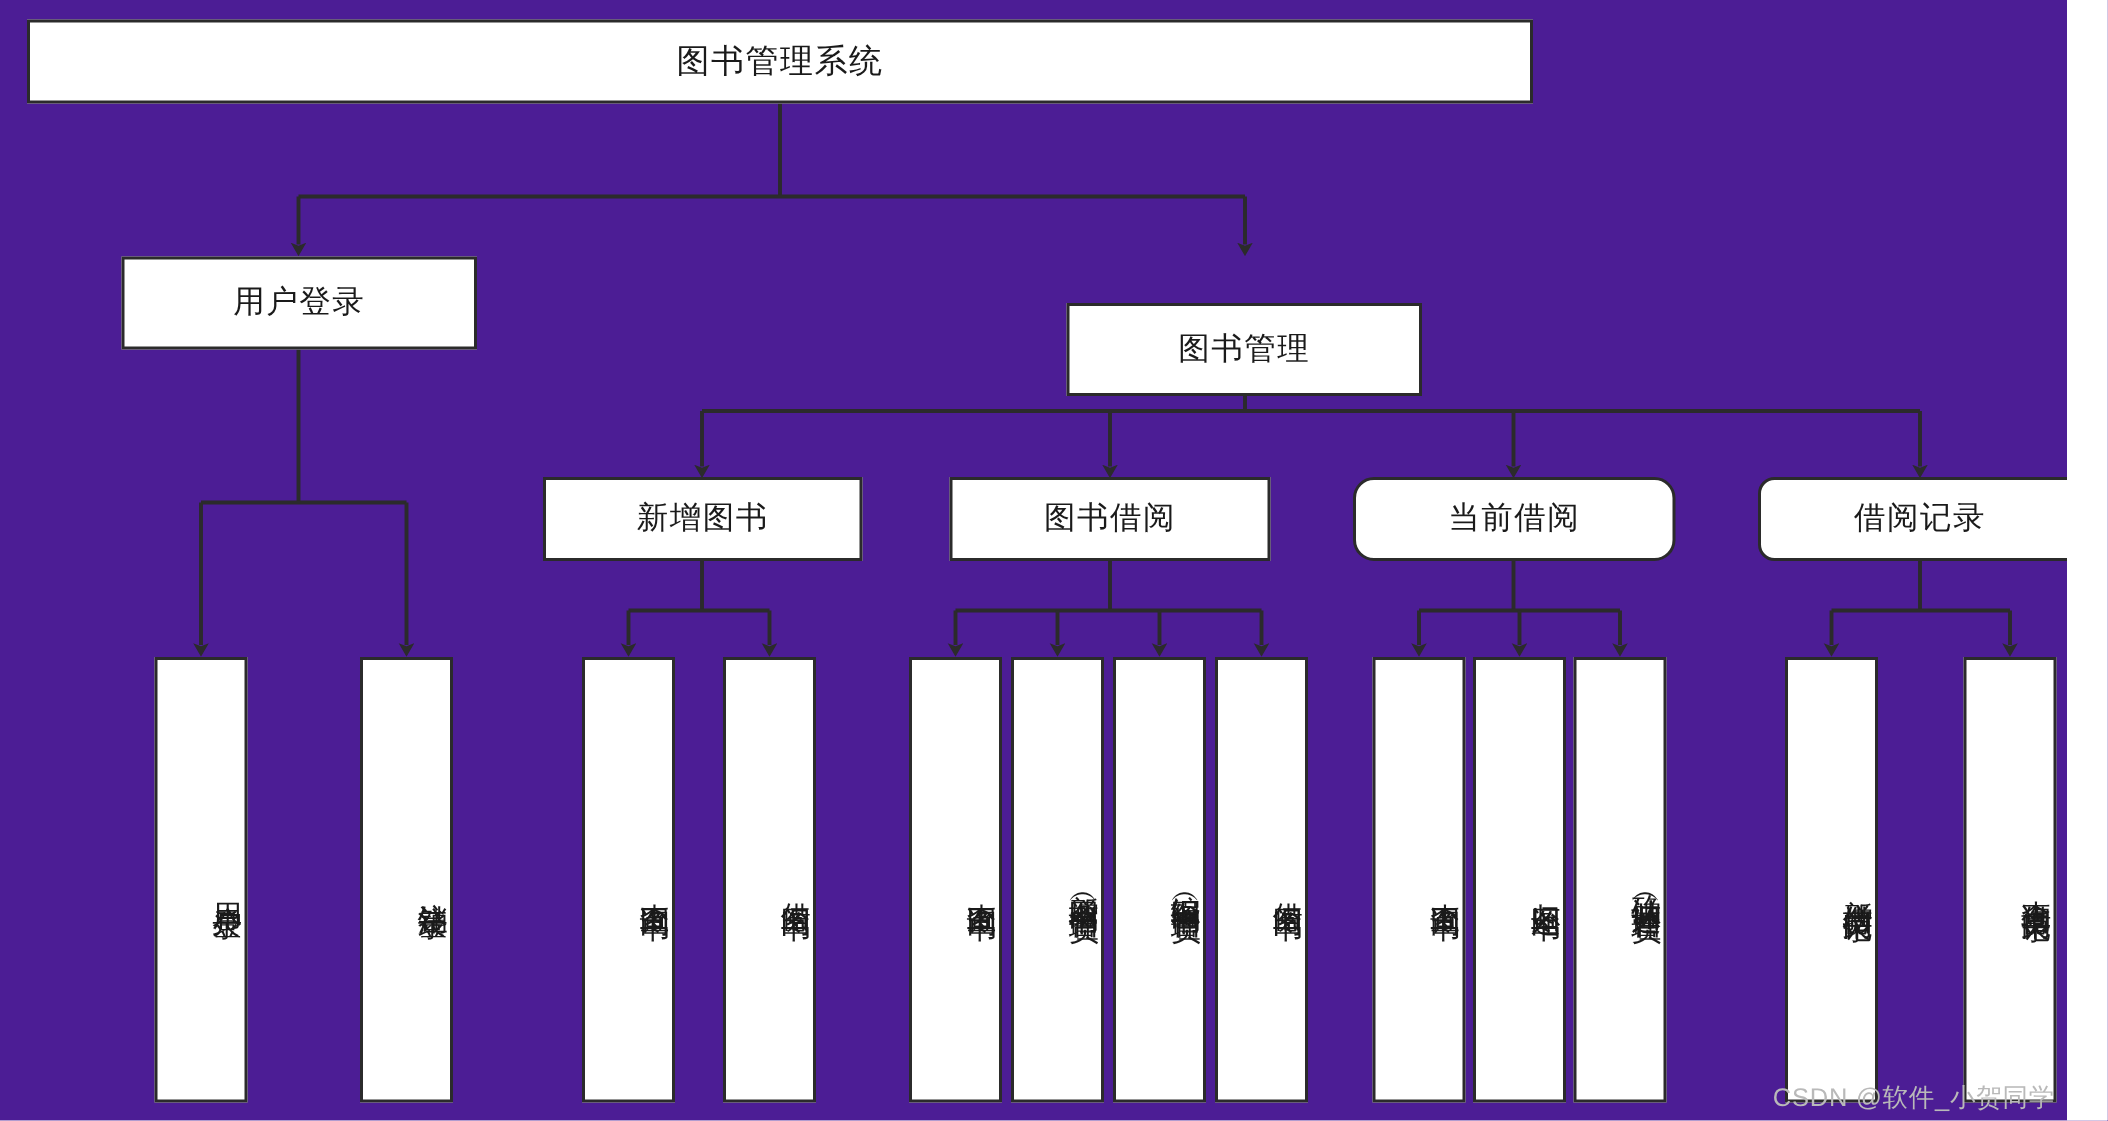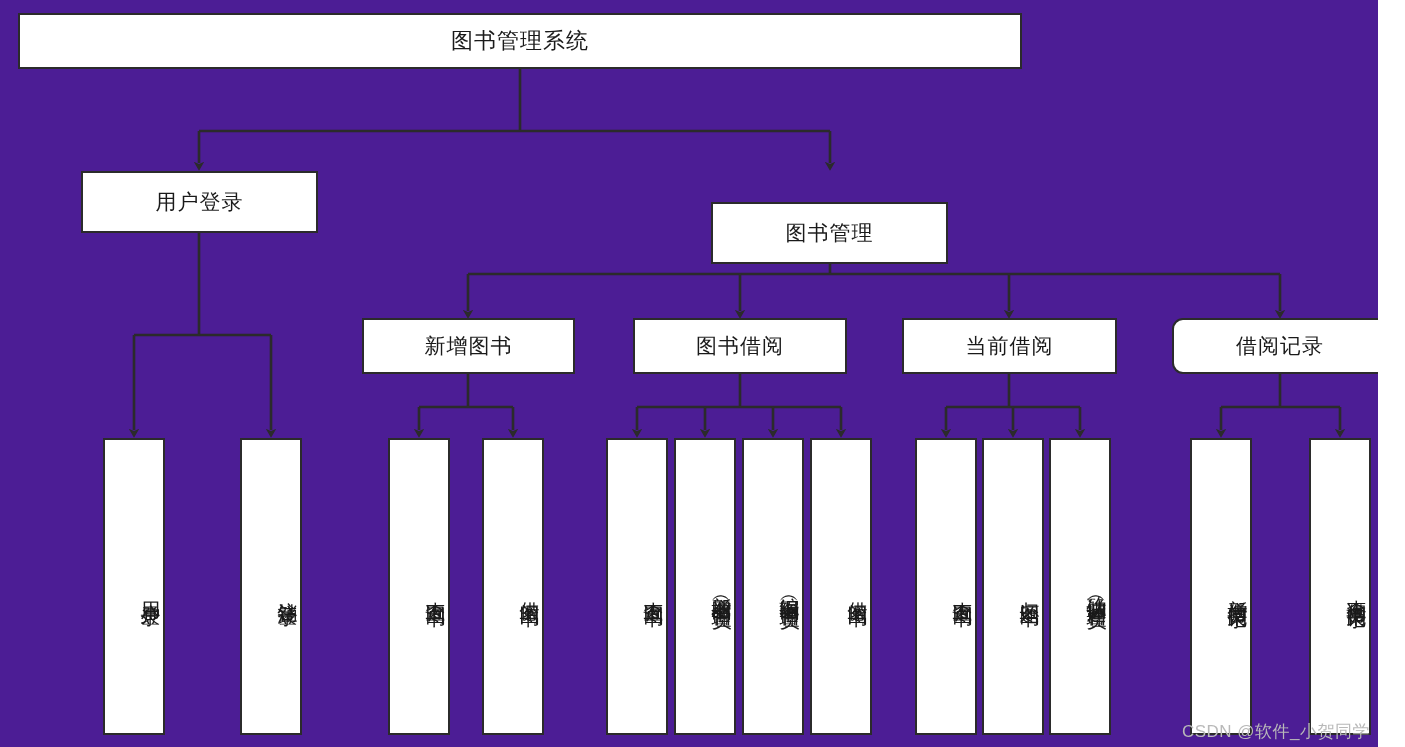--- a/index.html
+++ b/index.html
@@ -141,21 +141,21 @@
   <div class="node h" style="left:711px; top:171px; width:237px; height:62px;margin-top:31px;">
     <span>图书管理</span>
   </div>
 
   <div class="node h" style="left:362px; top:318px; width:213px; height:56px;">
     <span>新增图书</span>
   </div>
   <div class="node h" style="left:633px; top:318px; width:214px; height:56px;">
     <span>图书借阅</span>
   </div>
-  <div class="node h" style="left:902px; top:318px; width:215px; height:56px;">
+  <div class="node h" style="left:902px; top:318px; width:215px; height:56px;border-radius:14px;">
     <span>当前借阅</span>
   </div>
   <div class="node h" style="left:1172px; top:318px; width:216px; height:56px;border-radius:11px;">
     <span>借阅记录</span>
   </div>
 
   <div class="node v" style="left:103px; top:438px; width:62px; height:297px;">
     <span>用户登录</span>
   </div>
   <div class="node v" style="left:240px; top:438px; width:62px; height:297px;">

